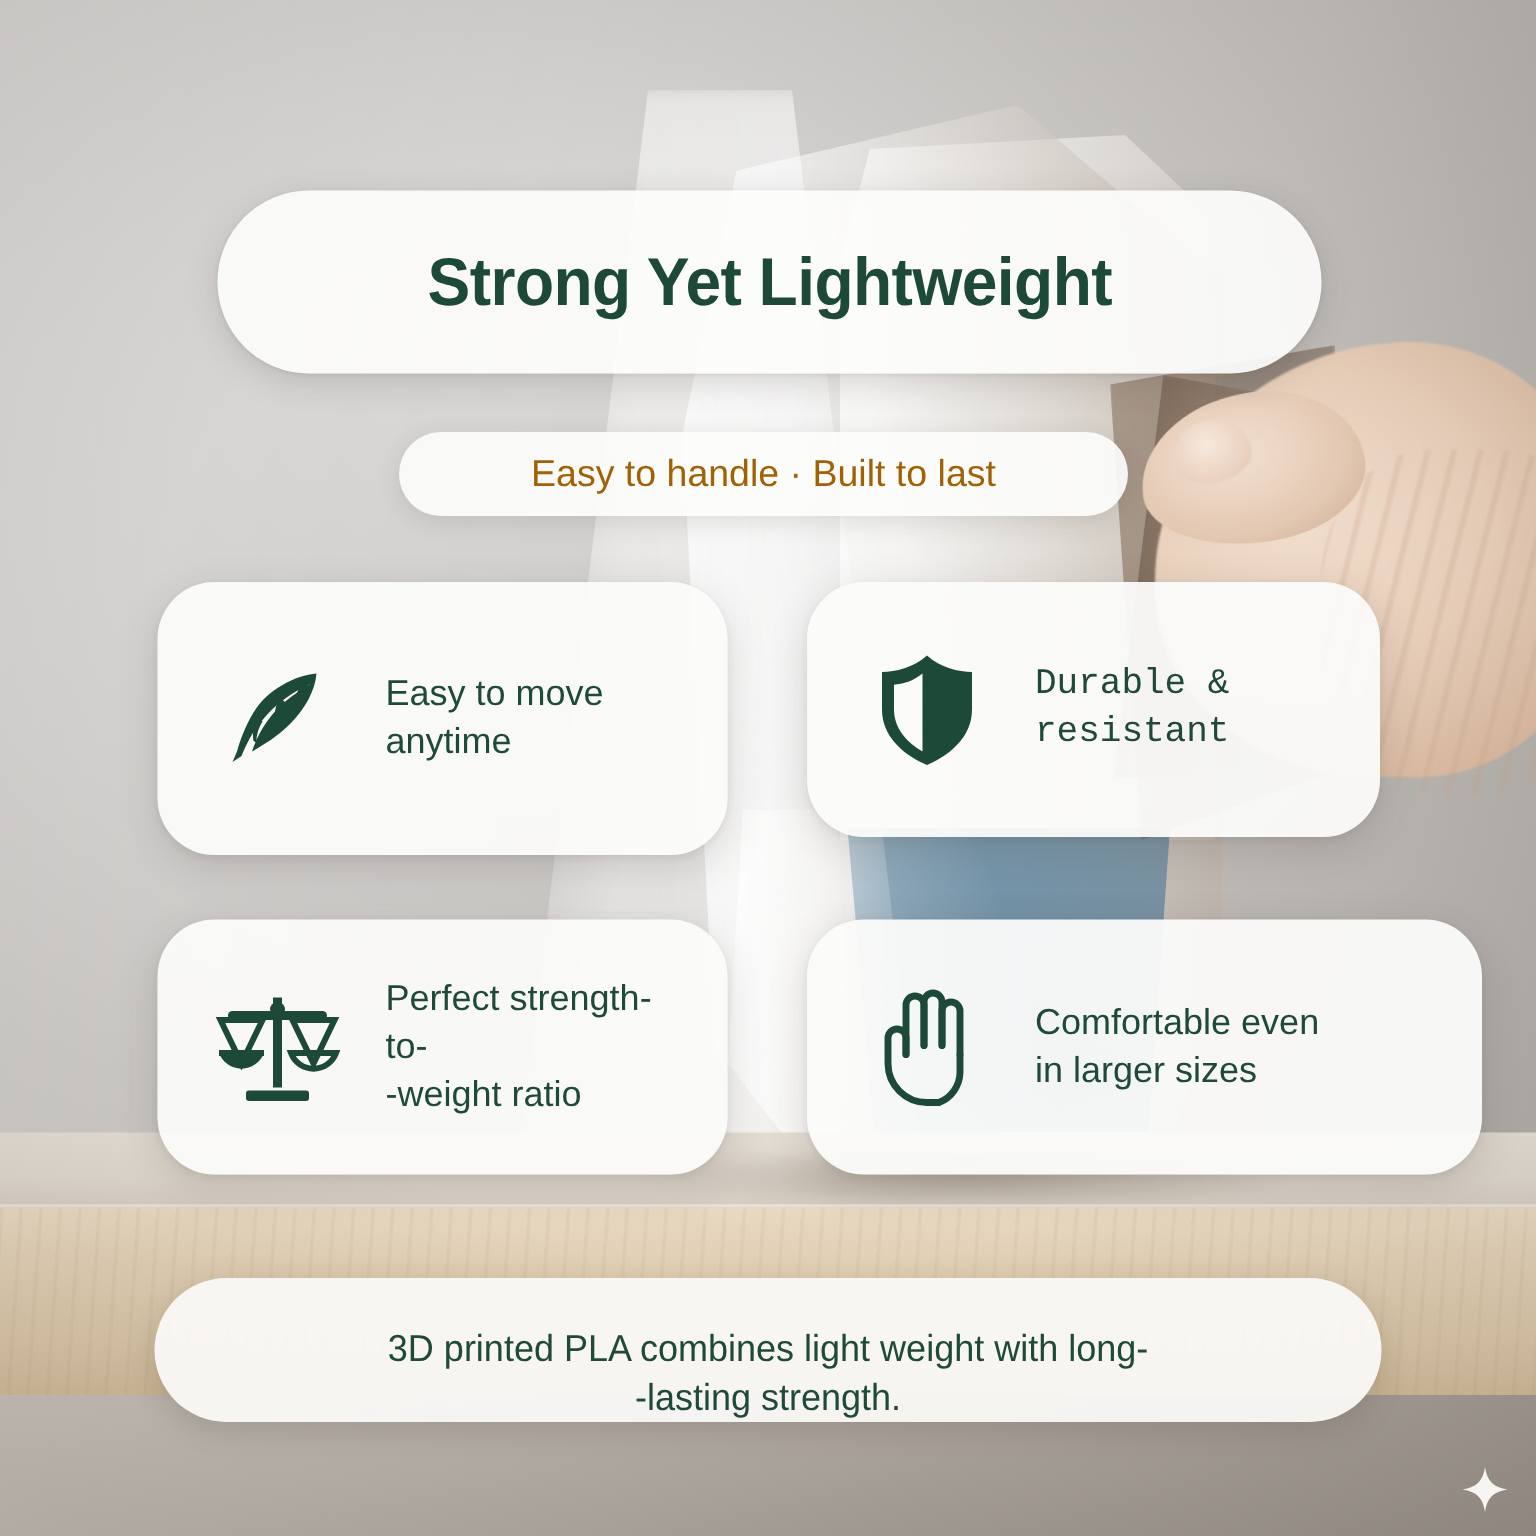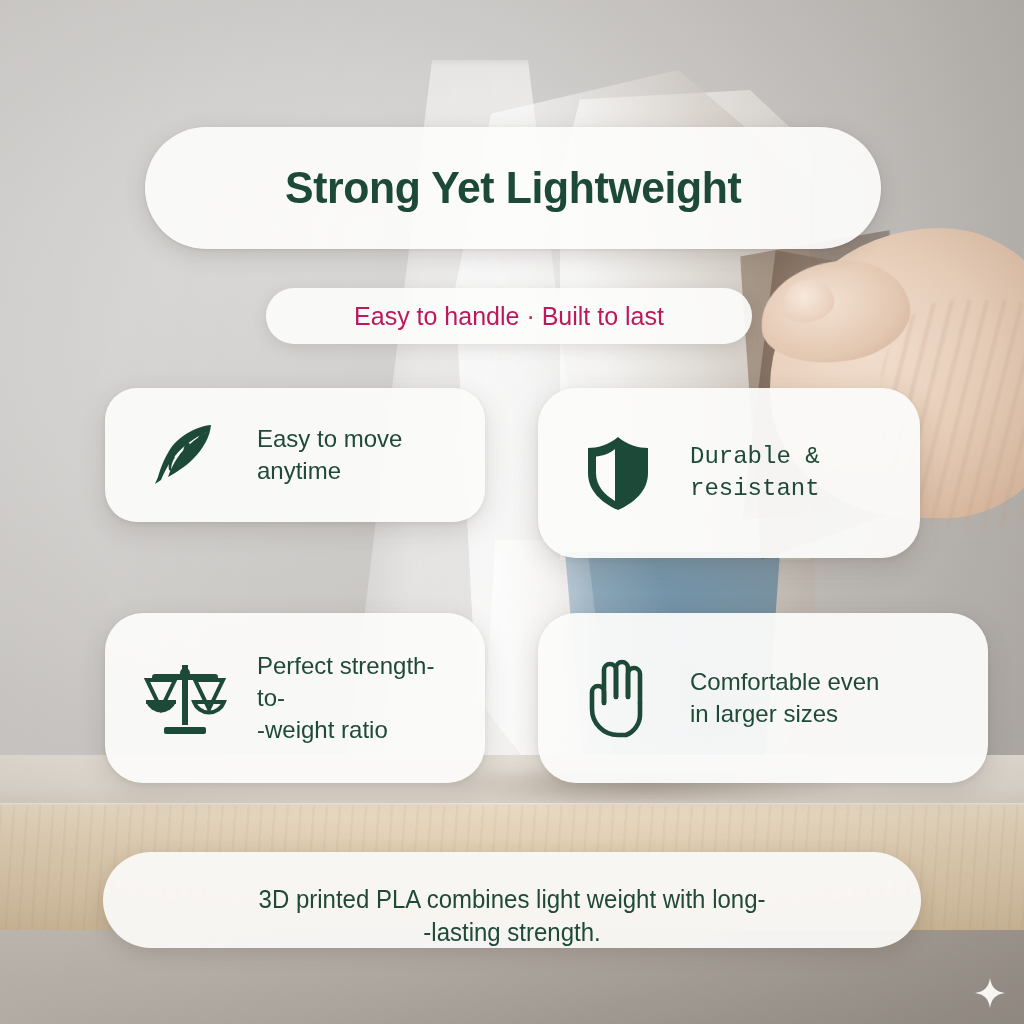--- a/index.html
+++ b/index.html
@@ -153,33 +153,33 @@
     letter-spacing:-0.4px; white-space:nowrap;
     transform:scaleX(0.95); transform-origin:center;
   }
 
   #subtitle-pill{
     left:266px; top:288px; width:486px; height:56px; border-radius:28px;
     background:rgba(252,252,251,0.92);
     box-shadow:0 4px 16px rgba(70,62,54,0.14);
   }
   #subtitle-text{
-    font-size:25px; font-weight:400; color:#be185d; white-space:nowrap;
+    font-size:25px; font-weight:400; color:#a16207; white-space:nowrap;
   }
 
   .card{
     position:absolute;
     background:rgba(251,251,250,0.95);
     border-radius:38px;
     box-shadow:0 8px 26px rgba(70,62,54,0.17), 0 2px 5px rgba(70,62,54,0.08);
     display:flex; align-items:center;
     padding:0 26px 0 34px;
     gap:26px;
   }
-  #card-0{ left:105px; top:388px;  width:380px; height:134px;border-radius:32px; }
+  #card-0{ left:105px; top:388px;  width:380px; height:182px; }
   #card-1{ left:538px; top:388px;  width:382px; height:170px;font-family:Liberation Mono, monospace; }
   #card-2{ left:105px; top:613px;  width:380px; height:170px; }
   #card-3{ left:538px; top:613px;  width:450px; height:170px; }
 
   .card-icon{ flex:0 0 auto; width:92px; height:92px; display:flex; align-items:center; justify-content:center; }
   .card-icon svg{ display:block; }
   .card-label{
     font-size:24px; line-height:1.32; color:#1f4a38; font-weight:400;
   }
 

